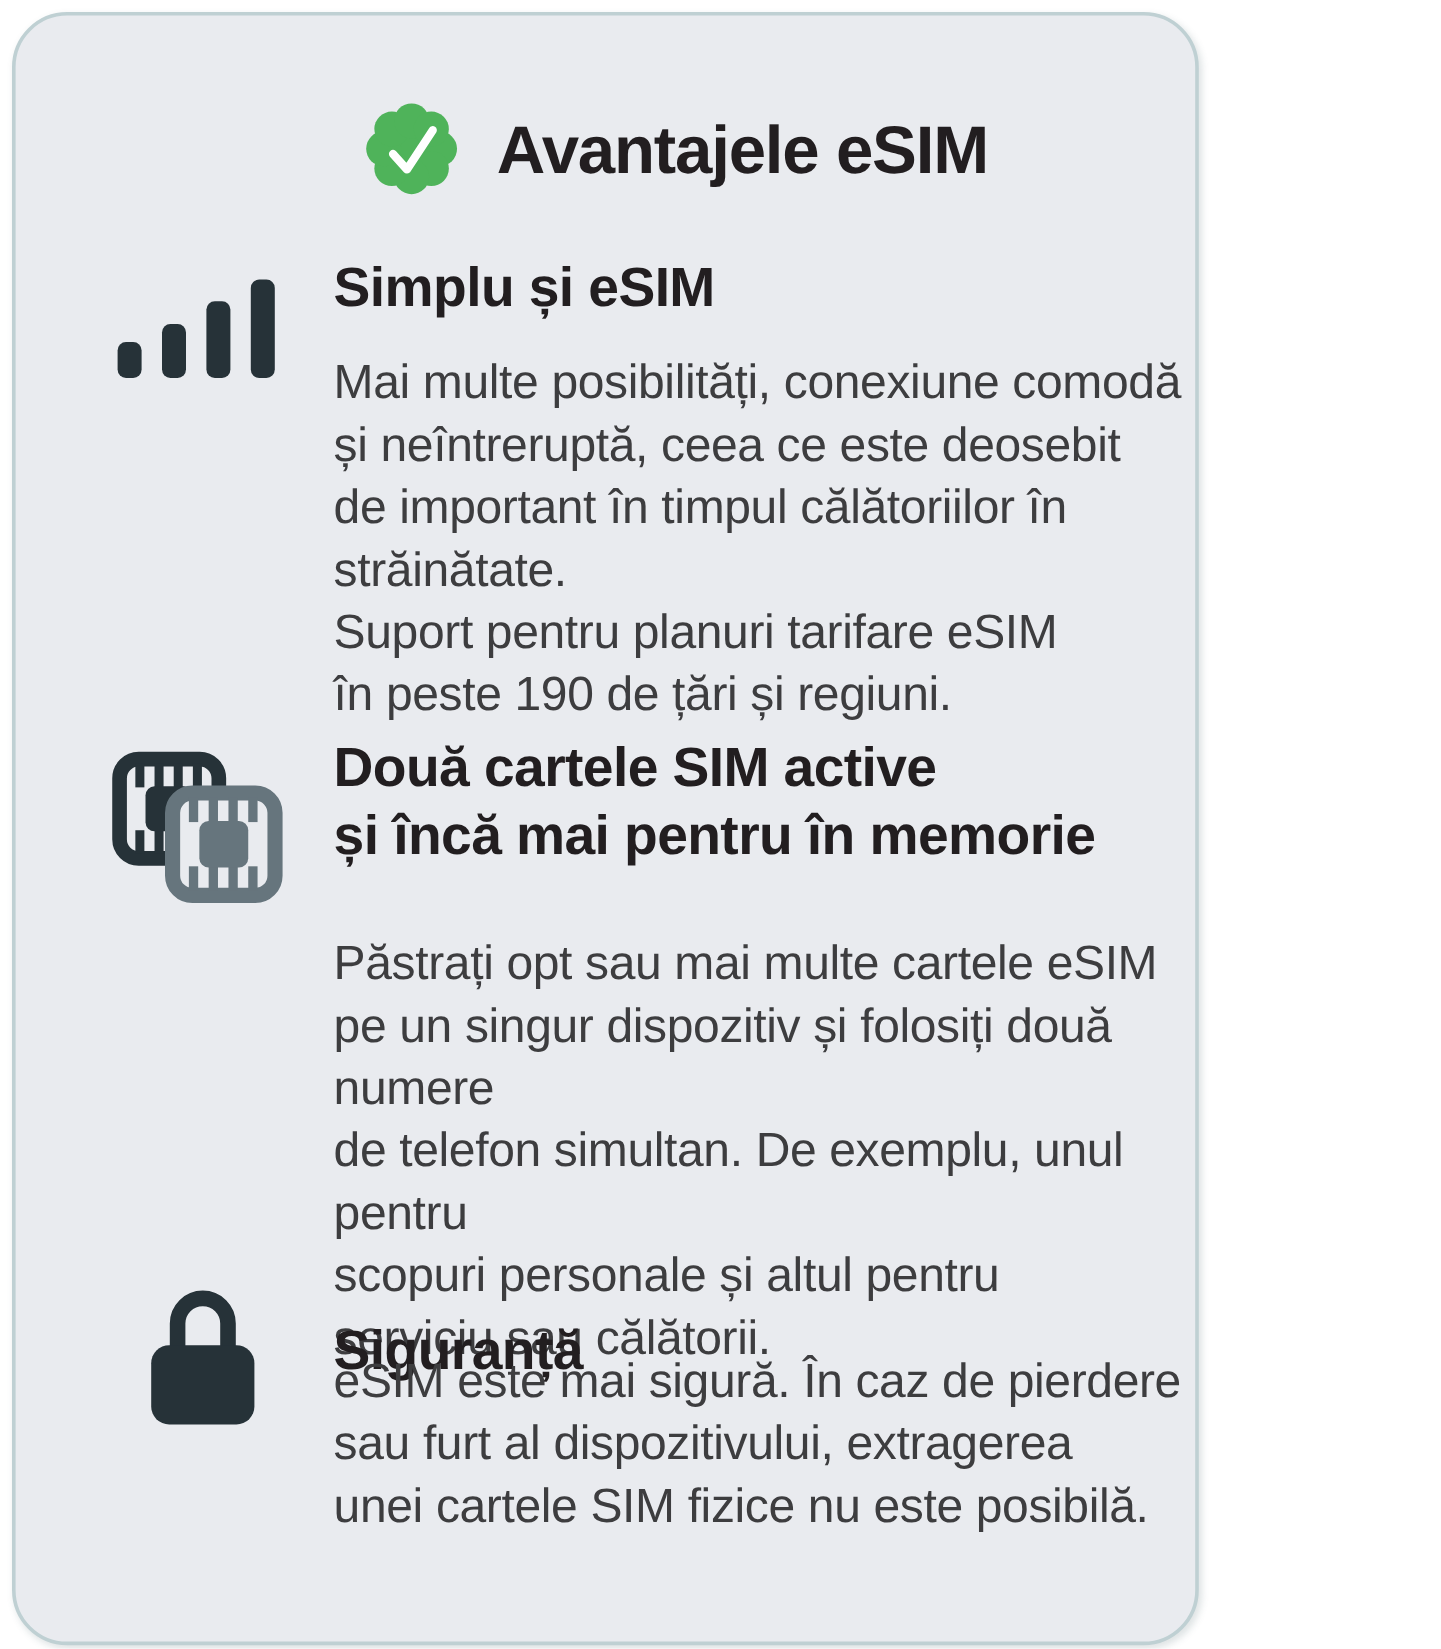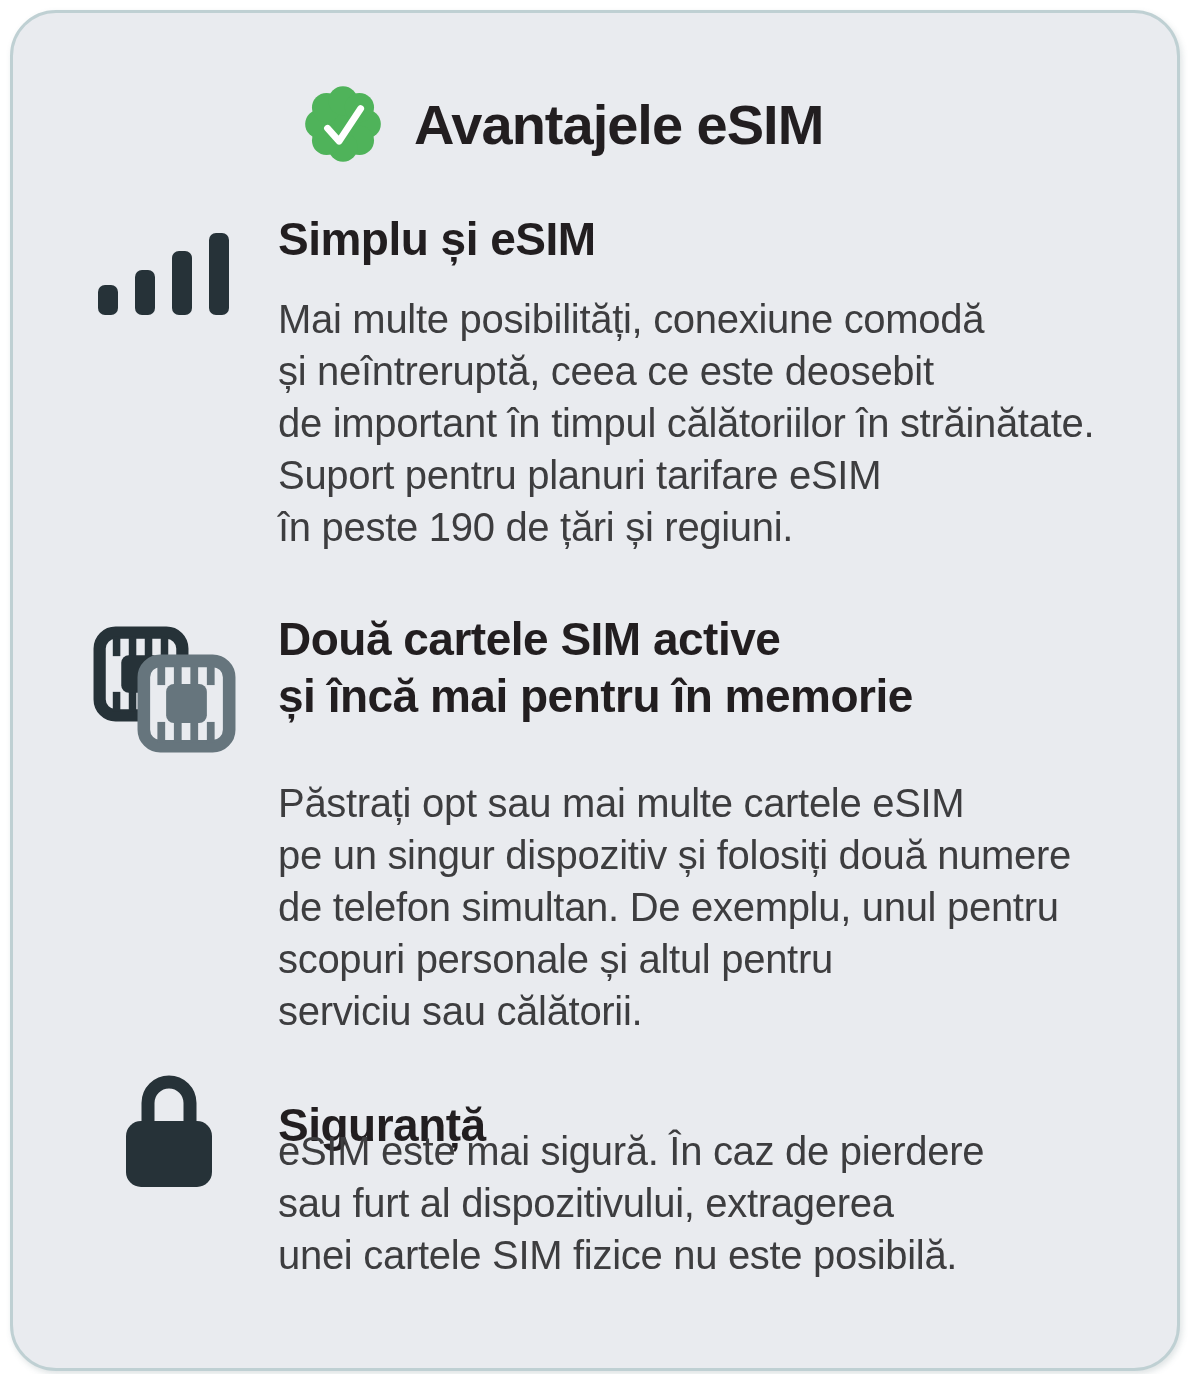--- a/index.html
+++ b/index.html
@@ -16,21 +16,21 @@
   html, body {
     width: 1201px; height: 1374px;
     background: var(--page_bg);
     font-family: "Liberation Sans", sans-serif;
     overflow: hidden;
   }
   .page { position: relative; width: 1201px; height: 1374px; }
   .card {
     position: absolute;
     left: 10px; top: 10px;
-    width: 1170px; height: 1361px;
+    width: 989px; height: 1361px;
     background: var(--card_bg);
     border: 3px solid var(--card_border);
     border-radius: 46px;
     box-shadow: 2px 3px 6px rgba(70,100,105,0.18);
   }
   .title-row {
     position: absolute;
     left: 287px; top: 68px;
     display: flex; align-items: center; gap: 28px;
   }

